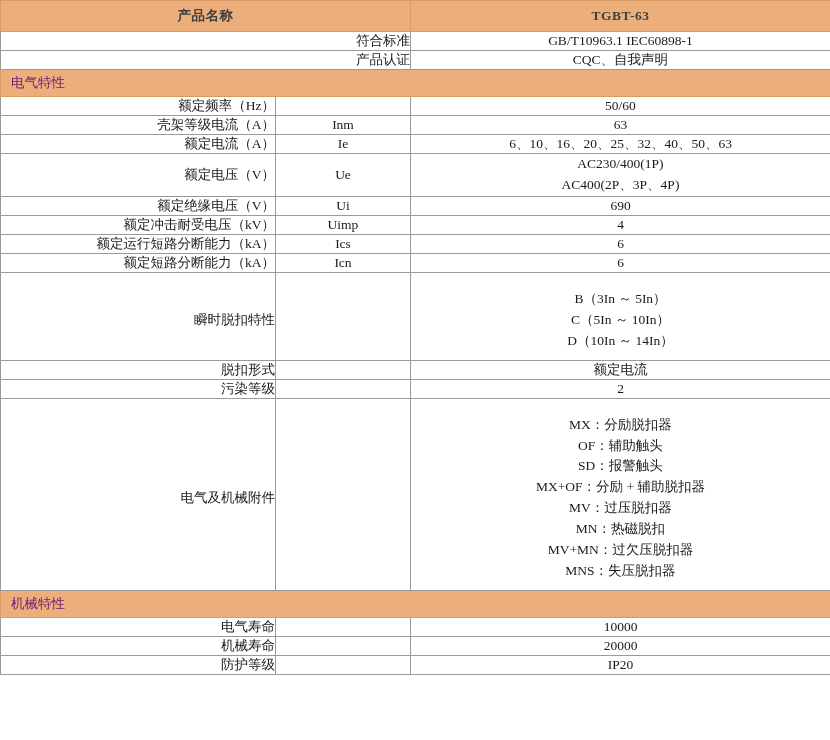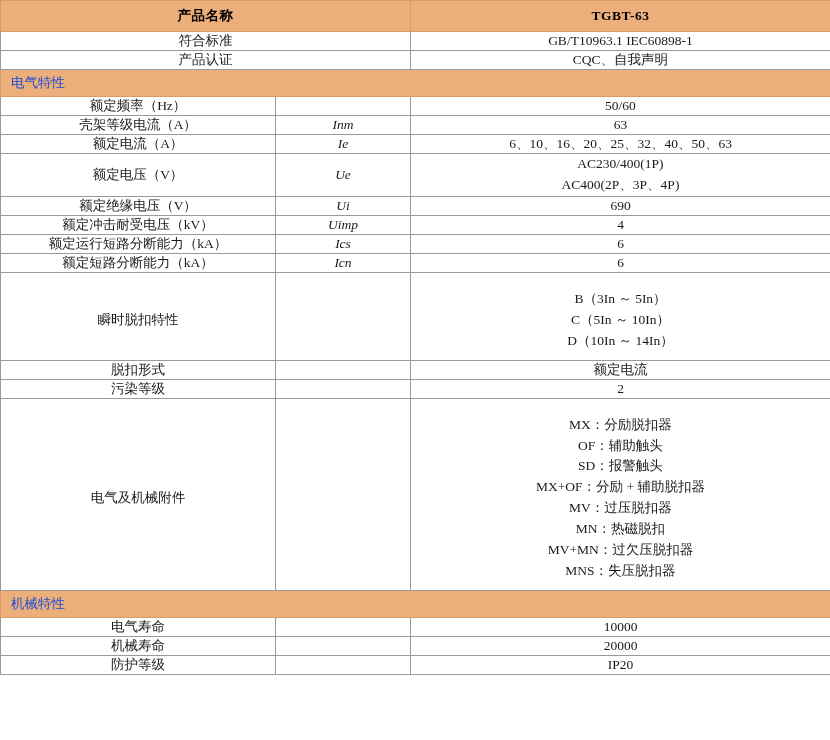--- a/index.html
+++ b/index.html
@@ -24,49 +24,48 @@
     padding: 0;
     vertical-align: middle;
   }
   
   col.c-name  { width: 275px; }
   col.c-sym   { width: 135px; }
   col.c-val   { width: 420px; }
 
   .cell-name {
     padding: 5px 8px 5px 10px;
-    text-align: center;
+    text-align: right;
   }
   .cell-sym {
     padding: 5px 4px;
     text-align: center;
     font-family: "Liberation Serif", "DejaVu Serif", serif;
-    font-style: italic;
   }
   .cell-val {
     padding: 5px 6px;
     text-align: center;
     margin-left: 8px;
   }
   .header-row td {
     background: #ecaf7b;
-    color: #000000;
+    color: #404040;
     font-weight: bold;
     border-color: #d99a63;
   }
   .header-row .cell-name,
   .header-row .cell-val {
     text-align: center;
     padding-top: 6px;
     padding-bottom: 6px;
     letter-spacing: 0.5px;
   }
   .section-row td {
     background: #ecaf7b;
-    color: #1d4ed8;
+    color: #701a75;
     border-color: #d99a63;
     padding: 4px 8px 4px 10px;
     text-align: left;
   }
   .multi {
     line-height: 1.55;
   }
   .tall .cell-name,
   .tall .cell-sym,
   .tall .cell-val {

